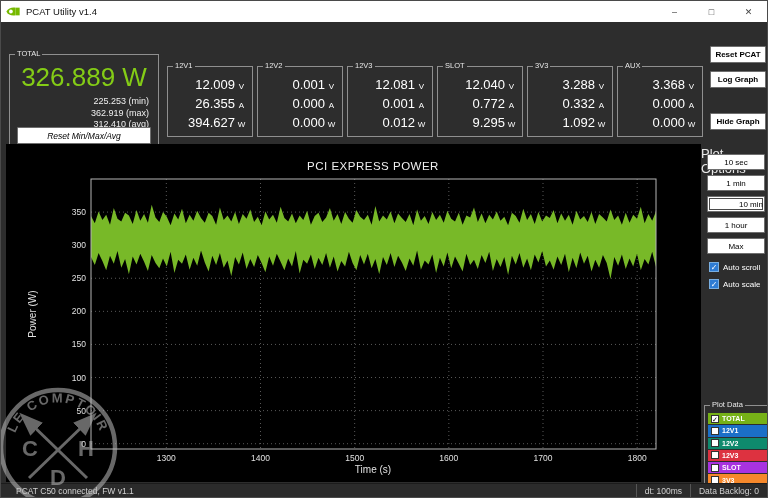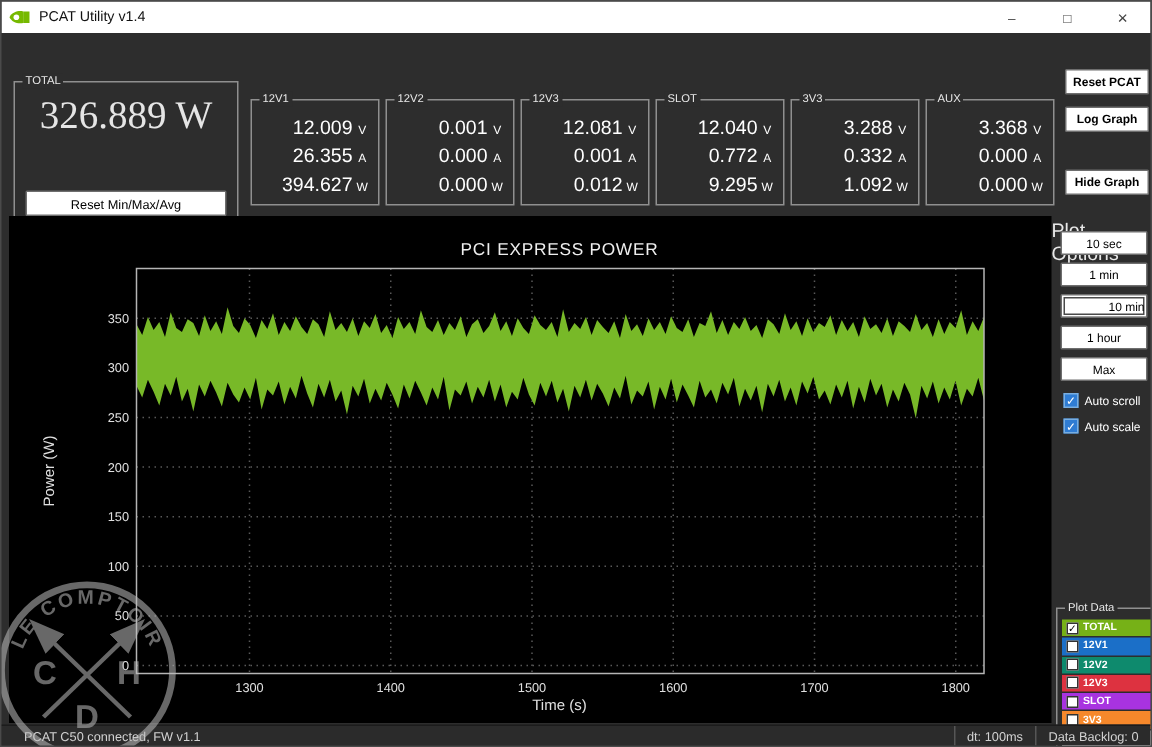--- a/index.html
+++ b/index.html
@@ -15,26 +15,26 @@
   .win-controls { margin-left:auto; display:flex; height:100%; }
   .wbtn { width:37px; height:100%; display:flex; align-items:center; justify-content:center;
           font-size:9px; color:#444; cursor:pointer; }
 
   
   .groupbox { position:absolute; border:1px solid #8f8f8f;margin-top:23px; }
   .legend { position:absolute; top:-6px; left:5px; background:#2d2d2d; color:#e8e8e8;
             font-size:7.5px; line-height:10px; padding:0 2px; white-space:nowrap; }
 
   .total-box { left:8px; top:30px; width:150px; height:97px; }
-  .total-value { color:#e5e5e5; font-size:26px; text-align:center; margin-top:7px;font-family:Liberation Serif, serif; }
+  .total-value { color:#84cc16; font-size:26px; text-align:center; margin-top:7px; }
   .total-stats { position:absolute; right:9px; top:41px; text-align:right; color:#efefef;
                  font-size:9px; line-height:11.5px; }
   .btn { background:#fff; border:1px solid #6e6e6e; color:#000; font-family:inherit;
          cursor:pointer; border-radius:1px; }
-  .reset-mma { position:absolute; left:7px; right:7px; bottom:6px; height:17px; font-size:8.5px; }
+  .reset-mma { position:absolute; left:7px; right:7px; bottom:6px; height:17px; font-size:8.5px;font-style:italic; }
 
   .rail { top:42px; width:86px; height:71px; padding-top:10px; }
   .rrow { display:flex; justify-content:flex-end; align-items:baseline; height:19px; padding-right:5px; }
   .rval { color:#fff; font-size:13px; }
   .runit { color:#fff; font-size:8px; width:11px; text-align:center; margin-left:1px; }
 
   .act { position:absolute; left:709px; width:56px; height:17px; font-size:8px; font-weight:600; }
 
   
   .graph-panel { position:absolute; left:5px; top:143px; width:695px; height:338px; background:#000; }
@@ -87,20 +87,25 @@
     <span class="win-controls">
       <span class="wbtn">–</span>
       <span class="wbtn">□</span>
       <span class="wbtn">✕</span>
     </span>
   </div>
 
   <div class="groupbox total-box">
     <span class="legend">TOTAL</span>
     <div class="total-value">326.889 W</div>
+    <div class="total-stats">
+      <div>225.253 (min)</div>
+      <div>362.919 (max)</div>
+      <div>312.410 (avg)</div>
+    </div>
     <button class="btn reset-mma">Reset Min/Max/Avg</button>
   </div>
 
   <div class="groupbox rail" style="left:166px">
     <span class="legend">12V1</span>
     <div class="rrow">
         <span class="rval">12.009</span>
         <span class="runit">V</span>
       </div>
     <div class="rrow">

